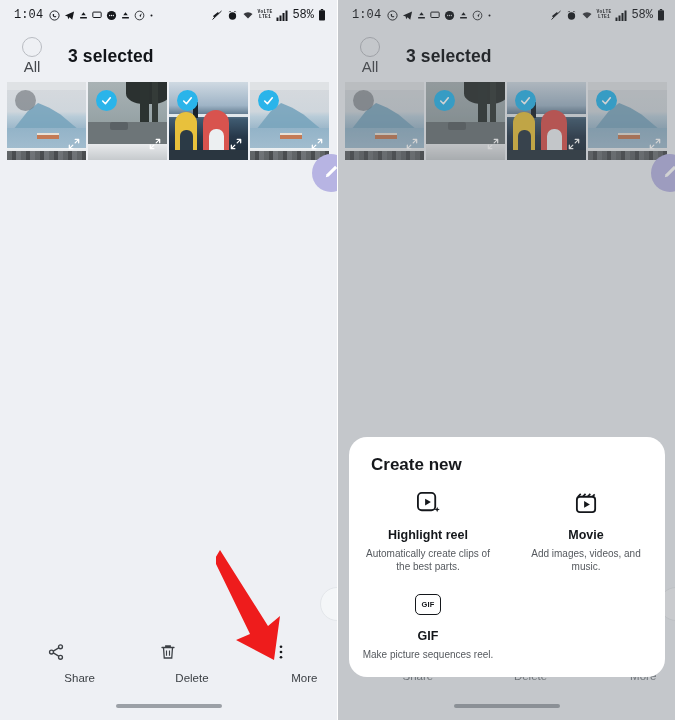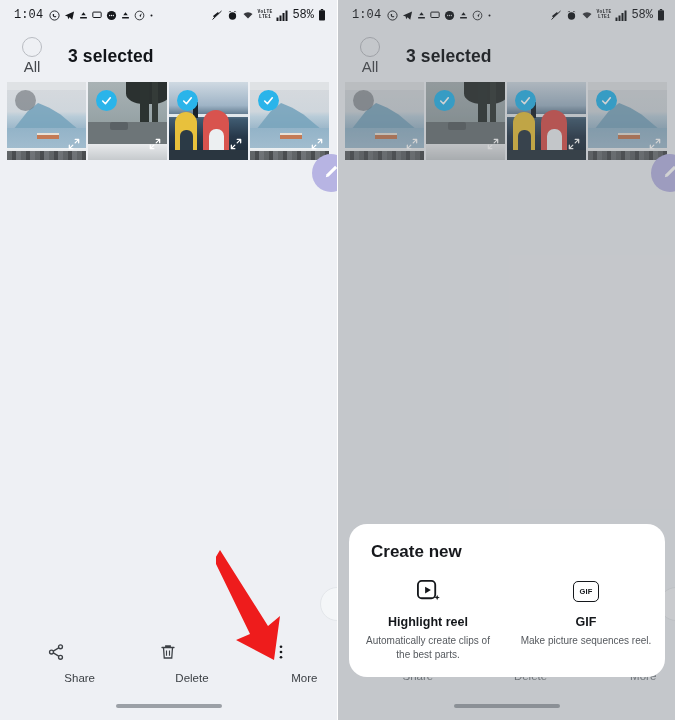--- a/index.html
+++ b/index.html
@@ -628,20 +628,31 @@
             <svg width="25" height="25" viewBox="0 0 26 26">
               <rect x="2" y="2" width="18" height="18" rx="4" fill="none" stroke="#14171b" stroke-width="1.9"></rect>
               <path d="M9.5 8l6 3.5-6 3.5z" fill="#14171b"></path>
               <path d="M22 16.5l.8 2 2 .8-2 .8-.8 2-.8-2-2-.8 2-.8z" fill="#14171b"></path>
             </svg>
           </div>
           <div class="sheet-name">Highlight reel</div>
           <div class="sheet-desc">Automatically create clips of the best parts.</div>
         </div>
 
+        <div class="sheet-item">
+          <div class="sheet-icon">
+            <svg width="25" height="25" viewBox="0 0 26 26">
+              <rect x="3" y="6" width="19" height="16" rx="3" fill="none" stroke="#14171b" stroke-width="1.9"></rect>
+              <path d="M4 6l3-3M9 6l3-3M14 6l3-3M19 6l2.5-2.5" stroke="#14171b" stroke-width="1.7"></path>
+              <path d="M10.5 10.5l6 3.5-6 3.5z" fill="#14171b"></path>
+            </svg>
+          </div>
+          <div class="sheet-name">Movie</div>
+          <div class="sheet-desc">Add images, videos, and music.</div>
+        </div>
 
         <div class="sheet-item">
           <div class="sheet-icon">
             <div class="gifbox">GIF</div>
           </div>
           <div class="sheet-name">GIF</div>
           <div class="sheet-desc">Make picture sequences reel.</div>
         </div>
 
       </div>

